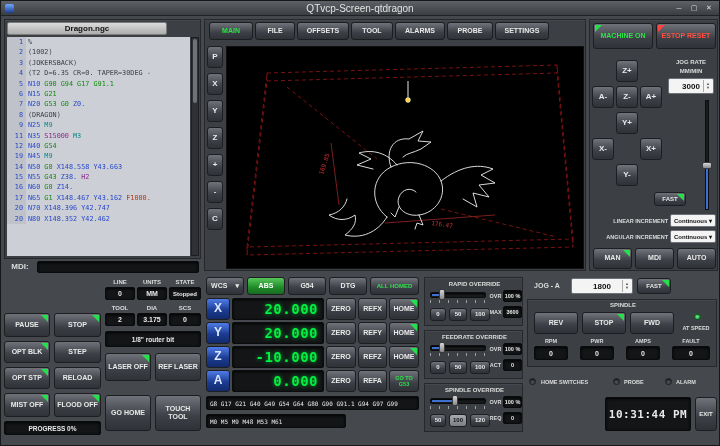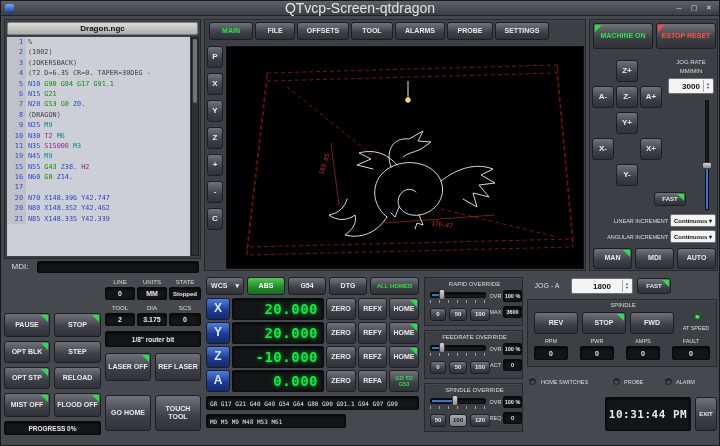--- a/index.html
+++ b/index.html
@@ -6,30 +6,30 @@
   html,body{width:720px;height:446px;overflow:hidden;background:#26282b;font-family:"Liberation Sans",sans-serif}
   #app{position:absolute;inset:0;background:#45484d;border:1px solid #17181a}
   .panel{position:absolute;background:#3c3f43;border:1px solid #26282b;box-shadow:inset 0 1px 0 rgba(255,255,255,.05)}
   .b{position:absolute;display:flex;align-items:center;justify-content:center;text-align:center;
      background:linear-gradient(#70737a,#4d5056 40%,#3c3f45 60%,#2f3237);border:1px solid #1c1e21;
      border-radius:3px;color:#e9e9e9;font-weight:bold;font-size:7px;line-height:1.15;padding:0 2px;cursor:default;overflow:hidden}
   .sunk{position:absolute;background:#141517;border:1px solid #0a0b0c;box-shadow:inset 0 1px 3px rgba(0,0,0,.9);
         color:#e9e9e9;display:flex;align-items:center;justify-content:center;font-size:7px;font-weight:bold;border-radius:2px}
   .wbox{position:absolute;background:#f4f4f4;border:1px solid #6f7379;color:#101010;display:flex;align-items:center;
         justify-content:center;font-size:8px;font-weight:bold;border-radius:2px}
-  .lab{position:absolute;color:#dcdcdc;font-weight:normal;font-size:6px;display:flex;align-items:center;justify-content:center;text-align:right;line-height:1.1}
+  .lab{position:absolute;color:#dcdcdc;font-weight:bold;font-size:6px;display:flex;align-items:center;justify-content:center;text-align:right;line-height:1.1}
   .ledg::after{content:"";position:absolute;top:1px;right:1px;border-left:7px solid transparent;border-top:7px solid #24e04a}
   .ledg-tl::before{content:"";position:absolute;top:1px;left:1px;border-right:7px solid transparent;border-top:7px solid #24e04a}
   .ledr-tl::before{content:"";position:absolute;top:1px;left:1px;border-right:7px solid transparent;border-top:7px solid #ff4242}
   .green{color:#2ee24a !important}
   .red{color:#ff5040 !important}
   
   .titlebar{position:absolute;left:0;top:0;width:100%;height:15px;background:linear-gradient(#5e6166,#3a3d41);
             border-bottom:1px solid #202225;display:flex;align-items:center}
-  .title{position:absolute;width:100%;text-align:center;font-size:14px;color:#e3e3e3}
+  .title{position:absolute;width:100%;text-align:center;font-size:10px;color:#e3e3e3}
   .appicon{position:absolute;left:4px;top:3px;width:9px;height:9px;border-radius:2px;background:linear-gradient(#6fa8ff,#1c3c92)}
   .winbtns{position:absolute;right:3px;top:1px;display:flex;gap:1px}
   .wbtn{width:14px;height:12px;font-size:7px;color:#ddd;display:flex;align-items:center;justify-content:center}
   
   .fname{position:absolute;background:linear-gradient(#dadada,#aeaeae);color:#121212;font-size:8px;font-weight:bold;
          display:flex;align-items:center;justify-content:center;border:1px solid #7c7c7c;border-radius:2px}
   .codewrap{position:absolute;background:#ccd0d6;overflow:hidden}
   .crow{display:flex;height:10.4px;font-family:"DejaVu Sans Mono",monospace;font-size:6.8px;line-height:10.4px;white-space:pre}
   .cnum{width:19px;text-align:right;padding-right:3px;background:#bfc3c9;color:#2746c8;flex:none}
   .ctext{padding-left:2px;color:#2746c8}
@@ -68,21 +68,21 @@
     <div class="appicon"></div>
     <div class="title">QTvcp-Screen-qtdragon</div>
     <div class="winbtns">
       <div class="wbtn">─</div>
       <div class="wbtn">▢</div>
       <div class="wbtn">✕</div>
     </div>
   </div>
 
   <div class="panel" style="left:3px;top:18px;width:197px;height:240px;">
-    <div class="fname" style="left:2px;top:2px;width:191px;height:13px;">Dragon.ngc</div>
+    <div class="fname" style="left:2px;top:2px;width:160px;height:13px;">Dragon.ngc</div>
     <div class="codewrap" style="left:2px;top:17px;width:183px;height:219px;">
 
         <div class="crow">
           <span class="cnum">1</span>
           <span class="ctext code-text cmt">%</span>
         </div>
 
         <div class="crow">
           <span class="cnum">2</span>
           <span class="ctext code-text cmt">(1002)</span>
@@ -116,66 +116,67 @@
         <div class="crow">
           <span class="cnum">8</span>
           <span class="ctext code-text cmt">(DRAGON)</span>
         </div>
 
         <div class="crow">
           <span class="cnum">9</span>
           <span class="ctext code-text"><span class="tk-n">N25</span><span class="tk-m"> M9</span></span>
         </div>
 
-        <div class="crow">
-          <span class="cnum">10</span>
-          <span class="ctext code-text"><span class="tk-n">N30</span><span class="tk-t"> T2</span><span class="tk-m"> M6</span></span>
-        </div>
 
         <div class="crow">
           <span class="cnum">11</span>
           <span class="ctext code-text"><span class="tk-n">N35</span><span class="tk-s"> S15000</span><span class="tk-m"> M3</span></span>
         </div>
 
+        <div class="crow">
+          <span class="cnum">12</span>
+          <span class="ctext code-text"><span class="tk-n">N40</span><span class="tk-g"> G54</span></span>
+        </div>
 
         <div class="crow">
           <span class="cnum">19</span>
           <span class="ctext code-text"><span class="tk-n">N45</span><span class="tk-m"> M9</span></span>
         </div>
 
+        <div class="crow">
+          <span class="cnum">14</span>
+          <span class="ctext code-text"><span class="tk-n">N50</span><span class="tk-g"> G0</span><span class="tk-x"> X148.558</span><span class="tk-y"> Y43.663</span></span>
+        </div>
 
         <div class="crow">
           <span class="cnum">15</span>
           <span class="ctext code-text"><span class="tk-n">N55</span><span class="tk-g"> G43</span><span class="tk-z"> Z38.</span><span class="tk-h"> H2</span></span>
         </div>
 
         <div class="crow">
           <span class="cnum">16</span>
           <span class="ctext code-text"><span class="tk-n">N60</span><span class="tk-g"> G0</span><span class="tk-z"> Z14.</span></span>
         </div>
 
         <div class="crow">
           <span class="cnum">17</span>
+          <span class="ctext code-text"><span class="tk-n">N65</span><span class="tk-g"> G1</span><span class="tk-x"> X148.467</span><span class="tk-y"> Y43.162</span><span class="tk-f"> F1000.</span></span>
         </div>
 
         <div class="crow">
           <span class="cnum">20</span>
           <span class="ctext code-text"><span class="tk-n">N70</span><span class="tk-x"> X148.396</span><span class="tk-y"> Y42.747</span></span>
         </div>
 
 
         <div class="crow">
           <span class="cnum">20</span>
           <span class="ctext code-text"><span class="tk-n">N80</span><span class="tk-x"> X148.352</span><span class="tk-y"> Y42.462</span></span>
         </div>
 
-        <div class="crow">
-          <span class="cnum">21</span>
-          <span class="ctext code-text"><span class="tk-n">N85</span><span class="tk-x"> X148.335</span><span class="tk-y"> Y42.339</span></span>
-        </div>
       </div>
     <div class="vscroll" style="left:186px;top:17px;width:8px;height:219px;">
       <div class="vthumb"></div>
     </div>
   </div>
   <div class="lab" style="left:6px;top:260px;width:26px;height:12px;font-size:8px;">MDI:</div>
   <div class="sunk" style="left:36px;top:260px;width:162px;height:12px;"></div>
 
   <div class="panel" style="left:203px;top:18px;width:382px;height:252px;">
     <div class="b tabsel" style="left:4px;top:2px;width:44px;height:18px;">MAIN</div>

